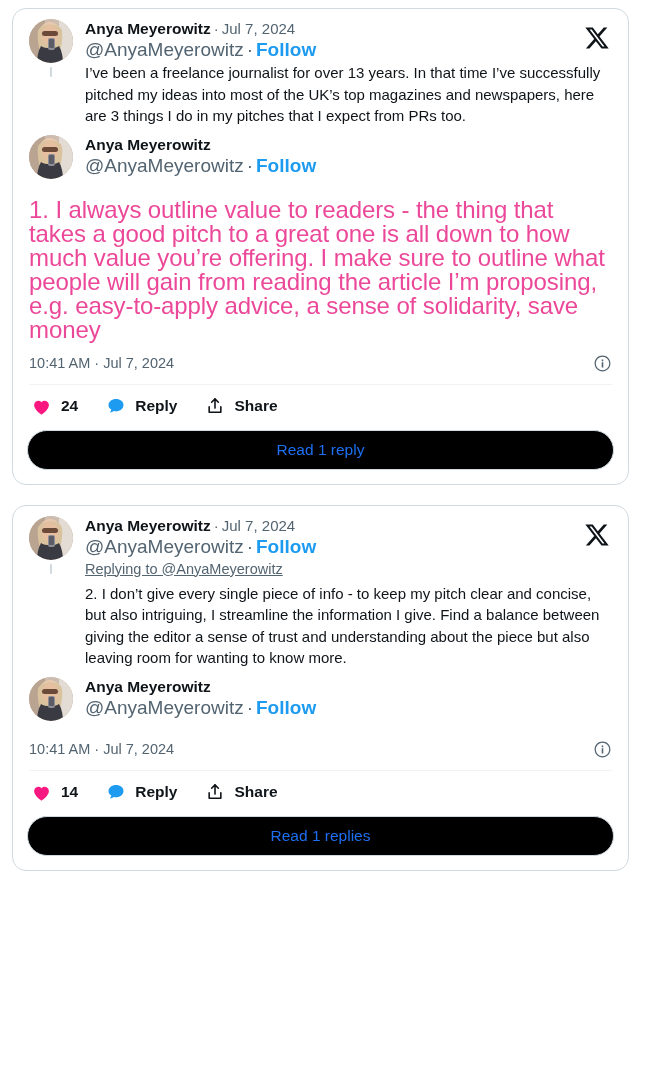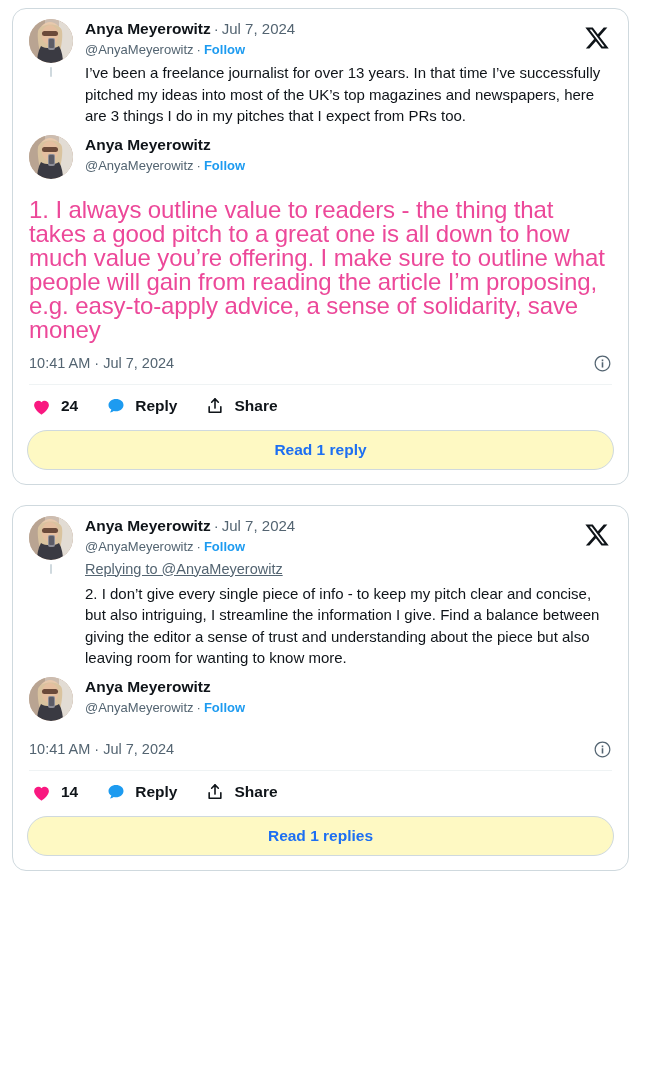--- a/index.html
+++ b/index.html
@@ -85,21 +85,21 @@
     margin-bottom: 1px;
   }
   .dname {
     font-weight: bold;
     color: #0f1419;
     font-size: 15.5px;
   }
   .sep { color: #536471; padding: 0 3px; }
   .date { color: #536471; font-size: 15px; }
   .handle-line {
-    font-size: 13px;
+    font-size: 19px;
     line-height: 20px;
     white-space: nowrap;
     margin-bottom: 2px;
   }
   .handle { color: #536471; }
   .follow {
     color: #1d9bf0;
     font-weight: bold;
     text-decoration: none;
     cursor: pointer;
@@ -173,24 +173,24 @@
 
   .read-replies {
     display: block;
     width: 100%;
     box-sizing: border-box;
     margin: 13px 0 2px 0;
     padding: 10px 0;
     text-align: center;
     border: 1px solid #cfd9de;
     border-radius: 999px;
-    background: #fef9c3;
+    background: #000000;
     color: #1d6ff2;
     font-size: 15.5px;
-    font-weight: bold;
+    font-weight: normal;
     font-family: "Liberation Sans", sans-serif;
     cursor: pointer;
   }
 </style>
 </head>
 <body>
 
 <div class="page">
 
   <div class="tweet-card">

